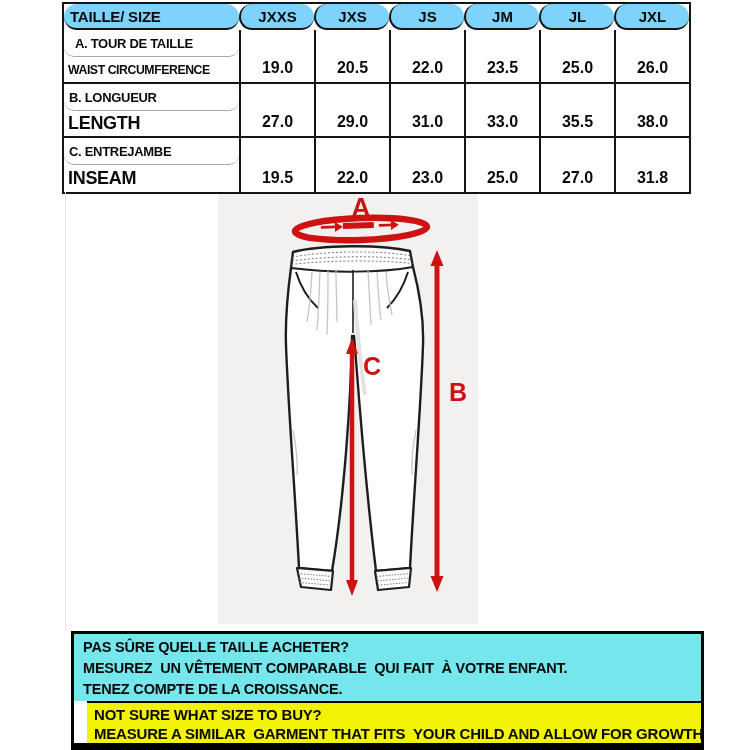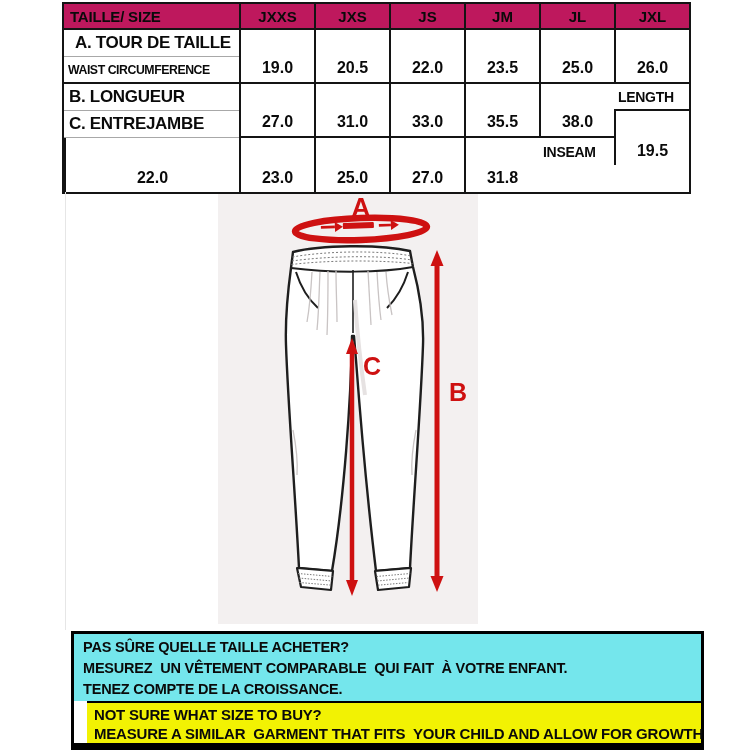--- a/index.html
+++ b/index.html
@@ -12,25 +12,25 @@
   .sizetable{
     position:absolute;left:62px;top:2px;width:625px;
     display:grid;
     grid-template-columns:175px repeat(6,75px);
     grid-template-rows:26px repeat(6,27px);
     border:2px solid #141414;background:#fff;box-sizing:content-box;
     font-weight:bold;
   }
   .cell{display:flex;align-items:center;box-sizing:border-box;border-left:2px solid #141414;}
   .c0{border-left:none;}
-  .head{background:#be185d;border-bottom:2px solid #141414;justify-content:center;font-size:15px;}
+  .head{background:#7dd3fc;border-bottom:2px solid #141414;justify-content:center;font-size:15px;border-radius:13px;}
   .head.label{justify-content:flex-start;padding-left:6px;letter-spacing:-0.2px;}
-  .fr{font-size:17px;padding-left:5px;border-bottom:1px solid #a8a8a8;letter-spacing:-0.3px;}
+  .fr{font-size:13px;padding-left:5px;border-bottom:1px solid #a8a8a8;letter-spacing:-0.3px;border-radius:10px;}
   .fr.indent{padding-left:11px;}
-  .en{font-size:14px;padding-left:4px;border-bottom:2px solid #141414;letter-spacing:-0.3px;}
+  .en{font-size:18px;padding-left:4px;border-bottom:2px solid #141414;letter-spacing:-0.3px;}
   .en.small{font-size:12.3px;letter-spacing:-0.45px;}
   .val{
     grid-row:span 2;border-bottom:2px solid #141414;
     align-items:flex-end;justify-content:center;
     font-size:16px;padding-bottom:5px;
   }
   .lastrow{border-bottom:none;}
 
   
   .gridline{position:absolute;left:65px;top:192px;width:1px;height:438px;background:#e6e6e6;}
@@ -71,20 +71,21 @@
   <div class="cell val">19.0</div>
   <div class="cell val">20.5</div>
   <div class="cell val">22.0</div>
   <div class="cell val">23.5</div>
   <div class="cell val">25.0</div>
   <div class="cell val">26.0</div>
   <div class="cell en small c0">WAIST CIRCUMFERENCE</div>
 
   <div class="cell fr c0">B. LONGUEUR</div>
   <div class="cell val">27.0</div>
+  <div class="cell val">29.0</div>
   <div class="cell val">31.0</div>
   <div class="cell val">33.0</div>
   <div class="cell val">35.5</div>
   <div class="cell val">38.0</div>
   <div class="cell en c0">LENGTH</div>
 
   <div class="cell fr c0">C. ENTREJAMBE</div>
   <div class="cell val lastrow">19.5</div>
   <div class="cell val lastrow">22.0</div>
   <div class="cell val lastrow">23.0</div>

